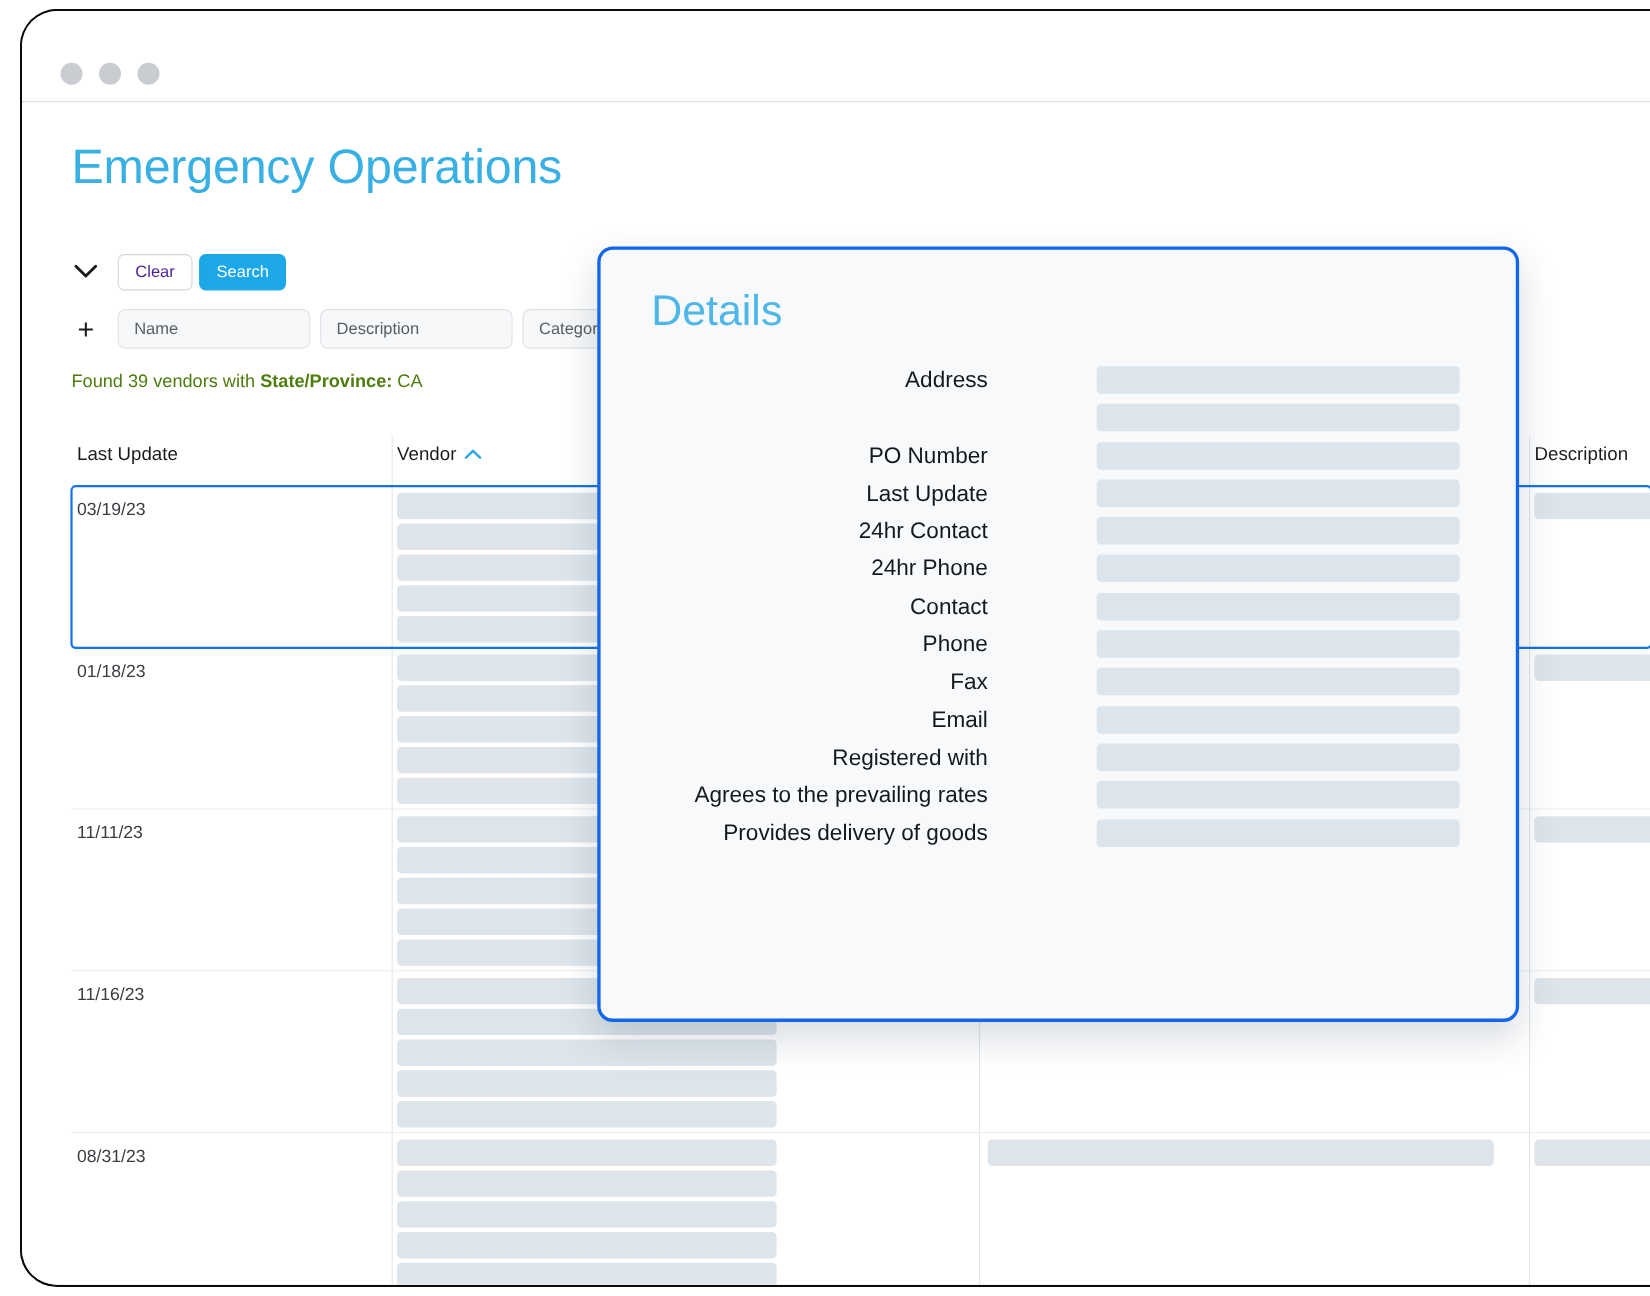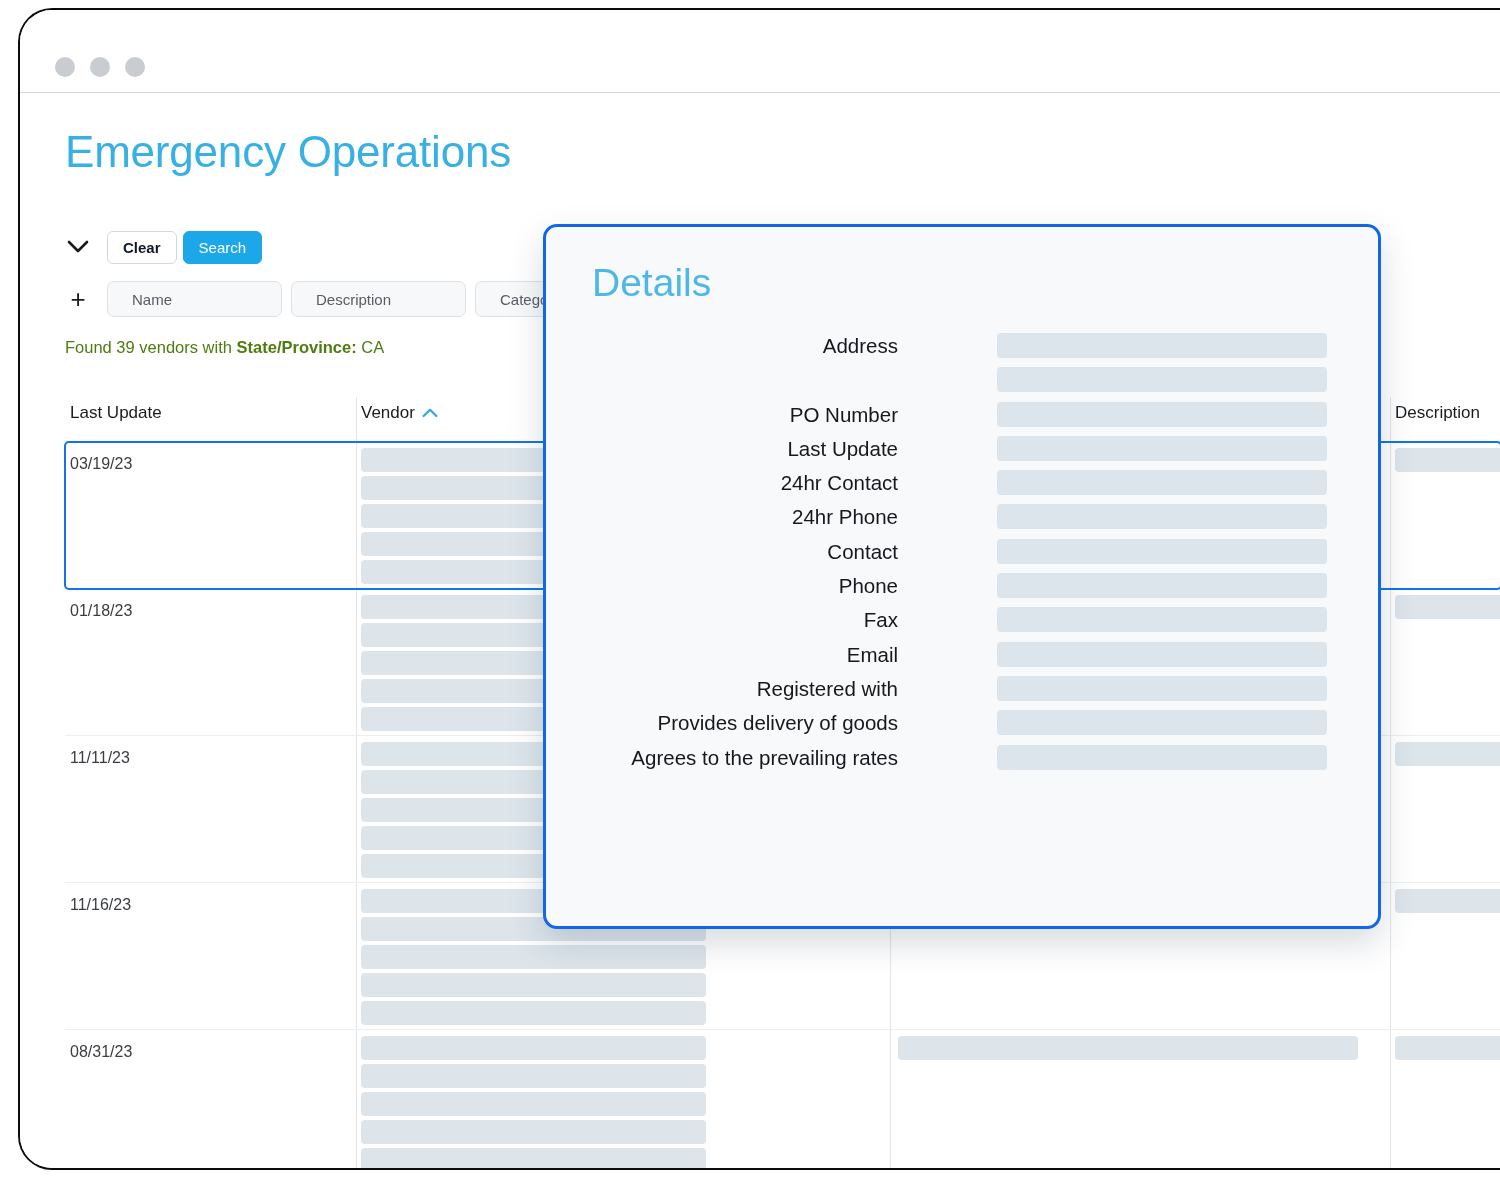--- a/index.html
+++ b/index.html
@@ -97,24 +97,23 @@
     padding: 0 15px;
     display: flex;
     align-items: center;
     justify-content: center;
     cursor: pointer;
     white-space: nowrap;
     font-family: "Liberation Sans", sans-serif;
   }
   .btn-clear {
     background: #ffffff;
-    color: #0f172a;
+    color: #4c1d95;
     border: 1px solid #d3d7db;
     margin-right: 6px;
-    font-weight: bold;
   }
   .btn-search {
     background: #1ca7e8;
     color: #ffffff;
     border: 1px solid #1ca7e8;
   }
 
   .filter-row {
     position: absolute;
     left: 45px;
@@ -138,21 +137,21 @@
   }
   .field {
     height: 36px;
     width: 175px;
     background: #f7f8f9;
     border: 1px solid #dfe2e5;
     border-radius: 7px;
     margin-right: 9px;
     display: flex;
     align-items: center;
-    padding: 0 24px;
+    padding: 0 14px;
   }
   .field span {
     font-size: 15px;
     color: #575d63;
     white-space: nowrap;
     overflow: hidden;
   }
 
   .found-text {
     position: absolute;
@@ -444,24 +443,24 @@
         </div>
         <div class="drow">
           <span class="dlabel">Email</span>
           <span class="dvalue"></span>
         </div>
         <div class="drow">
           <span class="dlabel">Registered with</span>
           <span class="dvalue"></span>
         </div>
         <div class="drow">
+          <span class="dlabel">Agrees to the prevailing rates</span>
+          <span class="dvalue"></span>
+        </div>
+        <div class="drow">
           <span class="dlabel">Provides delivery of goods</span>
-          <span class="dvalue"></span>
-        </div>
-        <div class="drow">
-          <span class="dlabel">Agrees to the prevailing rates</span>
           <span class="dvalue"></span>
         </div>
       </div>
     </div>
 
   </div>
 </div>
 
 </body></html>

